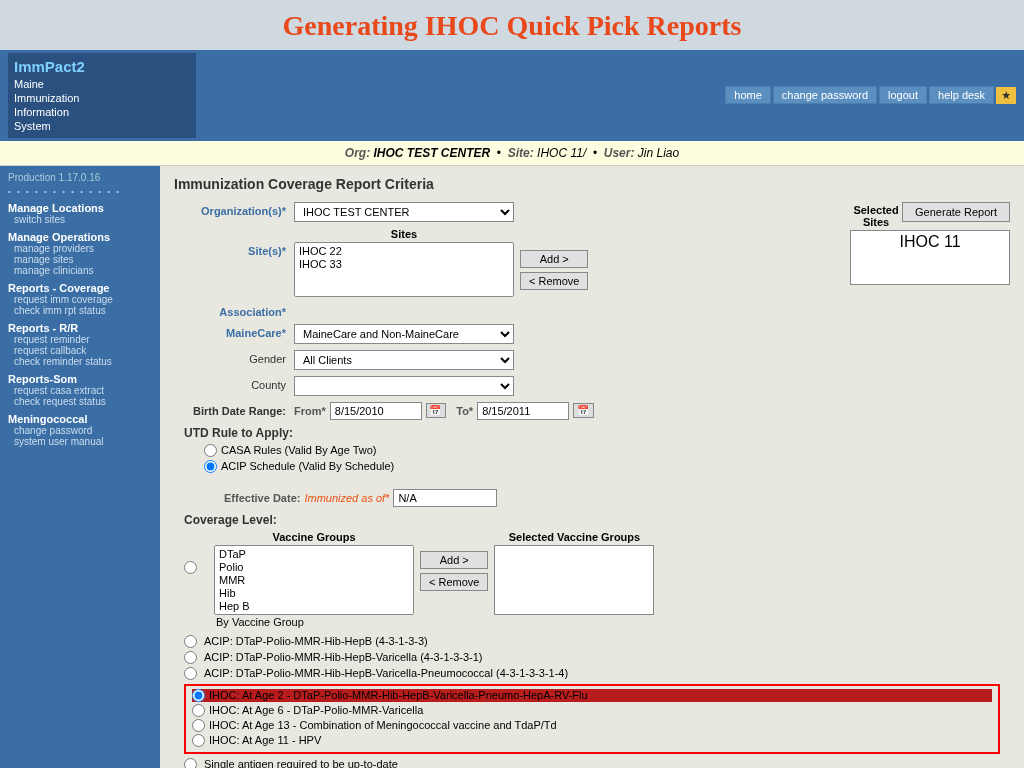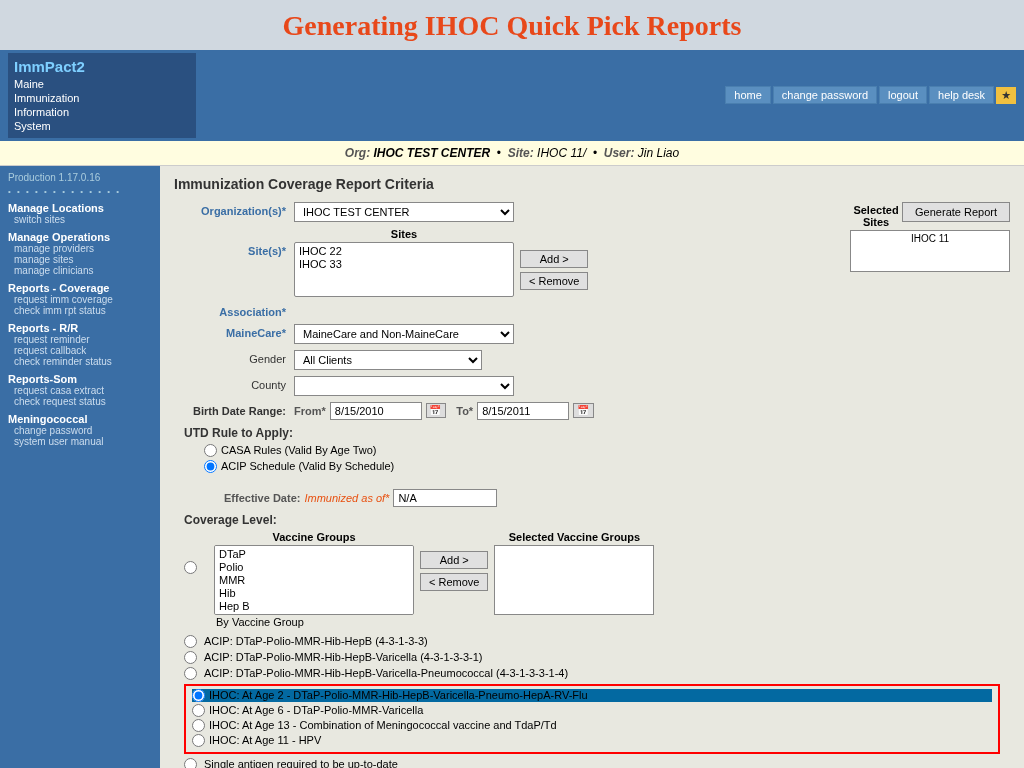--- a/index.html
+++ b/index.html
@@ -259,21 +259,21 @@
       margin: 4px 10px;
       padding: 3px 6px;
     }
     .ihoc-row {
       display: flex;
       align-items: center;
       gap: 4px;
       margin-bottom: 2px;
       font-size: 11px;
     }
-    .ihoc-row.selected-row { background: #0369a1; }
+    .ihoc-row.selected-row { background: #b91c1c; }
 
     .clearfix::after { content: ''; display: table; clear: both; }
   </style>
 </head>
 <body>
 
 <div id="title-bar">
   <span>Generating IHOC Quick Pick Reports</span>
 </div>
 
@@ -338,21 +338,21 @@
   </div>
 
   <div id="content">
 
     <div class="section-title">Immunization Coverage Report Criteria</div>
 
     <div class="clearfix">
       <div style="float:right; text-align:center; margin-bottom:4px;">
         <button class="generate-btn">Generate Report</button>
         <div style="font-weight:bold; font-size:11px; margin-top:2px;">Selected Sites</div>
-        <div class="selected-listbox" style="width: 160px; height: 42px; margin-top: 2px; padding: 2px; font-size: 10px;" id="selected-sites-display">
+        <div class="selected-listbox" style="width: 160px; height: 55px; margin-top: 2px; padding: 2px; font-size: 16px;" id="selected-sites-display">
             <div>IHOC 11</div>
           </div>
       </div>
 
       <div class="form-row">
         <div class="form-label">
           <span>Organization(s)*</span>
         </div>
         <select style="width:220px;">
           <option>IHOC TEST CENTER</option>
@@ -392,21 +392,21 @@
       </div>
       <select style="width:220px;">
         <option>MaineCare and Non-MaineCare</option>
       </select>
     </div>
 
     <div class="form-row">
       <div class="form-label" style="font-weight:normal; color:#333;">
         <span>Gender</span>
       </div>
-      <select style="width:188px;">
+      <select style="width:220px;">
         <option>All Clients</option>
       </select>
     </div>
 
     <div class="form-row">
       <div class="form-label" style="font-weight:normal; color:#333;">
         <span>County</span>
       </div>
       <select style="width:220px;">
         <option></option>

